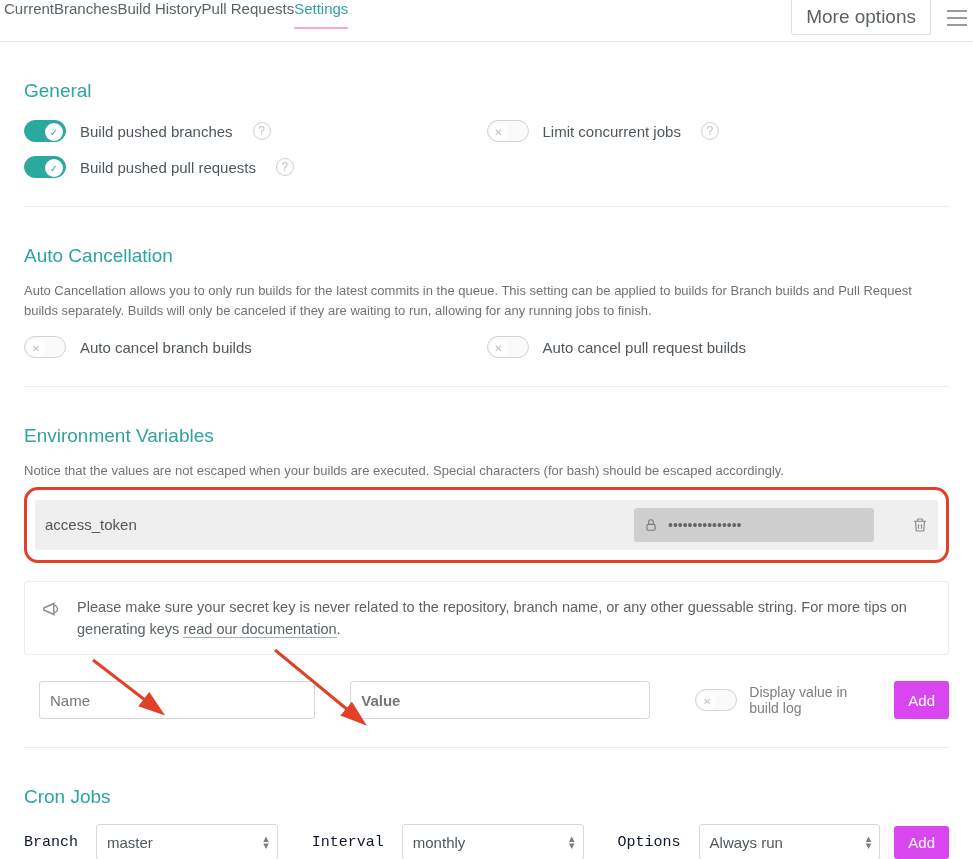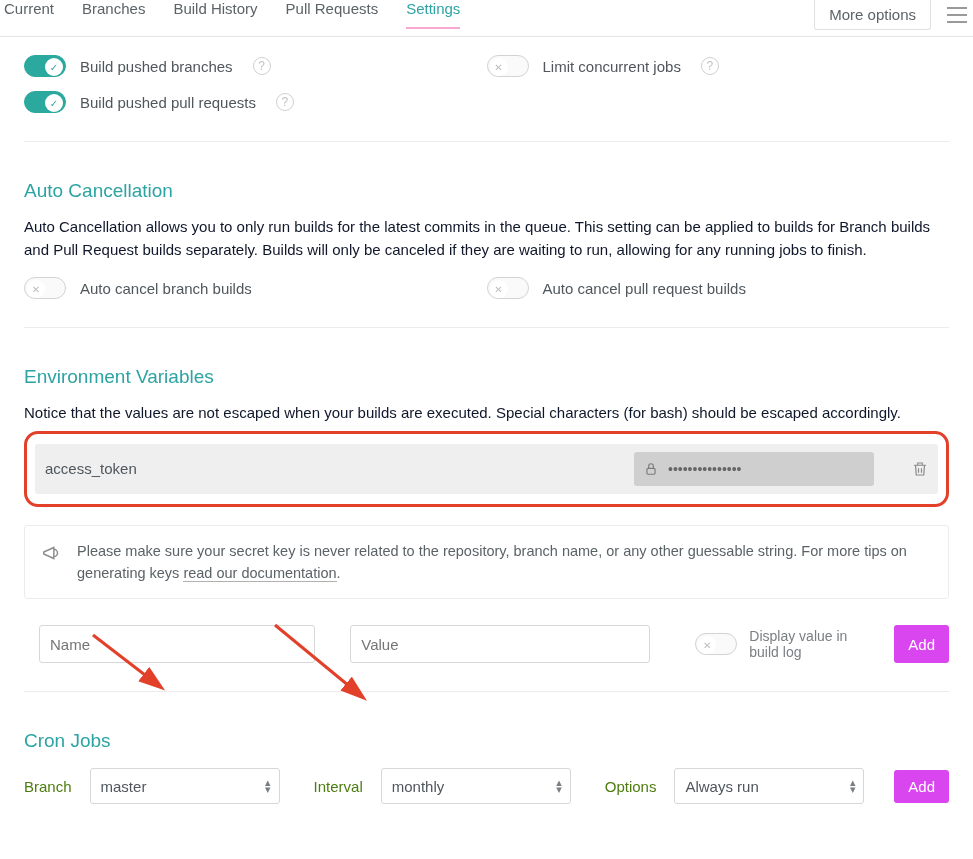--- a/index.html
+++ b/index.html
@@ -10,39 +10,39 @@
   background: #fff;
   width: 973px;
 }
 .container { padding: 0 24px 30px 24px; position: relative; }
 .topbar {
   display: flex;
   justify-content: space-between;
   align-items: flex-start;
   border-bottom: 1px solid #e5e5e5;
 }
-.tabs { display: flex; gap: 28px; padding-left: 4px; }
+.tabs { display: flex; padding-left: 4px; }
 .tab {
   padding: 0 0 10px 0;
   font-size: 15px;
   color: #5b6367;
   cursor: pointer;
 }
 .tab.active {
   color: #2ea3a3;
   border-bottom: 2px solid #f9a8d4;
 }
 .top-right { display: flex; align-items: center; gap: 16px; padding-right: 6px; padding-bottom: 6px;}
 .more-options {
   border: 1px solid #e0e0e0;
   border-top: none;
   border-bottom-left-radius: 3px;
   border-bottom-right-radius: 3px;
   padding: 6px 14px 6px 14px;
-  font-size: 15px;
+  font-size: 19px;
   color: #5b6367;
   cursor: pointer;
 }
 .hamburger { width: 20px; height: 16px; display: flex; flex-direction: column; justify-content: space-between; cursor: pointer;}
 .hamburger span { height: 2px; background: #9a9a9a; display:block; }
 
 h2.section {
   color: #2ea3a3;
   font-weight: 500;
   font-size: 19px;
@@ -68,21 +68,21 @@
 .toggle.on .knob { right: 2px; color:#2ca99e; font-size:10px;}
 .toggle.off { background: #fafafa; border: 1px solid #d3d3d3; }
 .toggle.off .knob { left: 2px; color:#bdbdbd; font-size:10px;}
 .opt-label { font-size: 15px; color: #4f575c; }
 .help {
   width: 18px; height: 18px; border: 1px solid #d0d0d0; border-radius: 50%;
   display: inline-flex; align-items:center; justify-content:center;
   color: #c2c2c2; font-size: 12px; margin-left: 6px;
 }
 .divider { border-top: 1px solid #ececec; margin-top: 28px; }
-p.desc { font-size: 15px; color: #0f172a; line-height: 1.5; margin-top: 6px;}
+p.desc { font-size: 13px; color: #737373; line-height: 1.5; margin-top: 6px;}
 
 .env-highlight {
   border: 3px solid #e3402a;
   border-radius: 14px;
   padding: 10px 8px;
   margin-top: 6px;
 }
 .env-row {
   display: grid;
   grid-template-columns: 1fr 240px 36px;
@@ -117,31 +117,31 @@
 .tip-box a { color:#5b6367; text-decoration: none; border-bottom: 1px solid #b0b0b0; text-align: right; }
 
 .add-row {
   display:flex; gap: 35px; margin-top: 26px; padding-left: 15px;
 }
 .text-input {
   height: 38px; border:1px solid #d7d7d7; border-radius:3px; padding:0 10px;
   font-size:15px; color:#666;
 }
 .add-row .text-input:nth-child(1){ width: 300px;}
-.add-row .text-input:nth-child(2){ width: 326px;}
+.add-row .text-input:nth-child(2){ width: 326px; font-weight: bold;}
 .display-toggle-group { display:flex; align-items:center; gap:12px; margin-left:10px;}
 .display-label { font-size:14px; color:#7a7f83; line-height:1.2; width:110px;}
 .btn-add {
   margin-left:auto;
   background:#d946ef; color:#fff; border:none; border-radius:3px;
   padding: 8px 14px; font-size:15px; cursor:pointer;
 }
 
 .cron-row { display:flex; align-items:center; gap:14px; margin-top:16px;}
-.cron-label { font-size:15px; color:#4d7c0f; margin-right: 4px;}
+.cron-label { font-size:15px; color:#0f172a; margin-right: 4px; font-family: Liberation Mono, monospace;}
 .select-wrap {
   position:relative; border:1px solid #d7d7d7; border-radius:3px; height:36px;
   display:flex; align-items:center; padding: 0 26px 0 10px; font-size:15px; color:#4f575c;
   background:#fff; cursor:pointer;
 }
 .select-wrap .caret {
   position:absolute; right:8px; top:50%; transform:translateY(-50%);
   font-size:11px; color:#7a7f83; display:flex; flex-direction:column; line-height:7px;
 }
 .arrow-annot {
@@ -165,20 +165,21 @@
     <div class="hamburger">
         <span></span>
         <span></span>
         <span></span>
       </div>
   </div>
 </div>
 
 <div class="container">
 
+  <h2 class="section">General</h2>
   <div class="opts-grid">
     <div class="opt-row">
       <div class="toggle on">
           <div class="knob">✓</div>
         </div>
       <span class="opt-label">Build pushed branches</span>
       <span class="help">?</span>
     </div>
     <div class="opt-row">
       <div class="toggle off">

